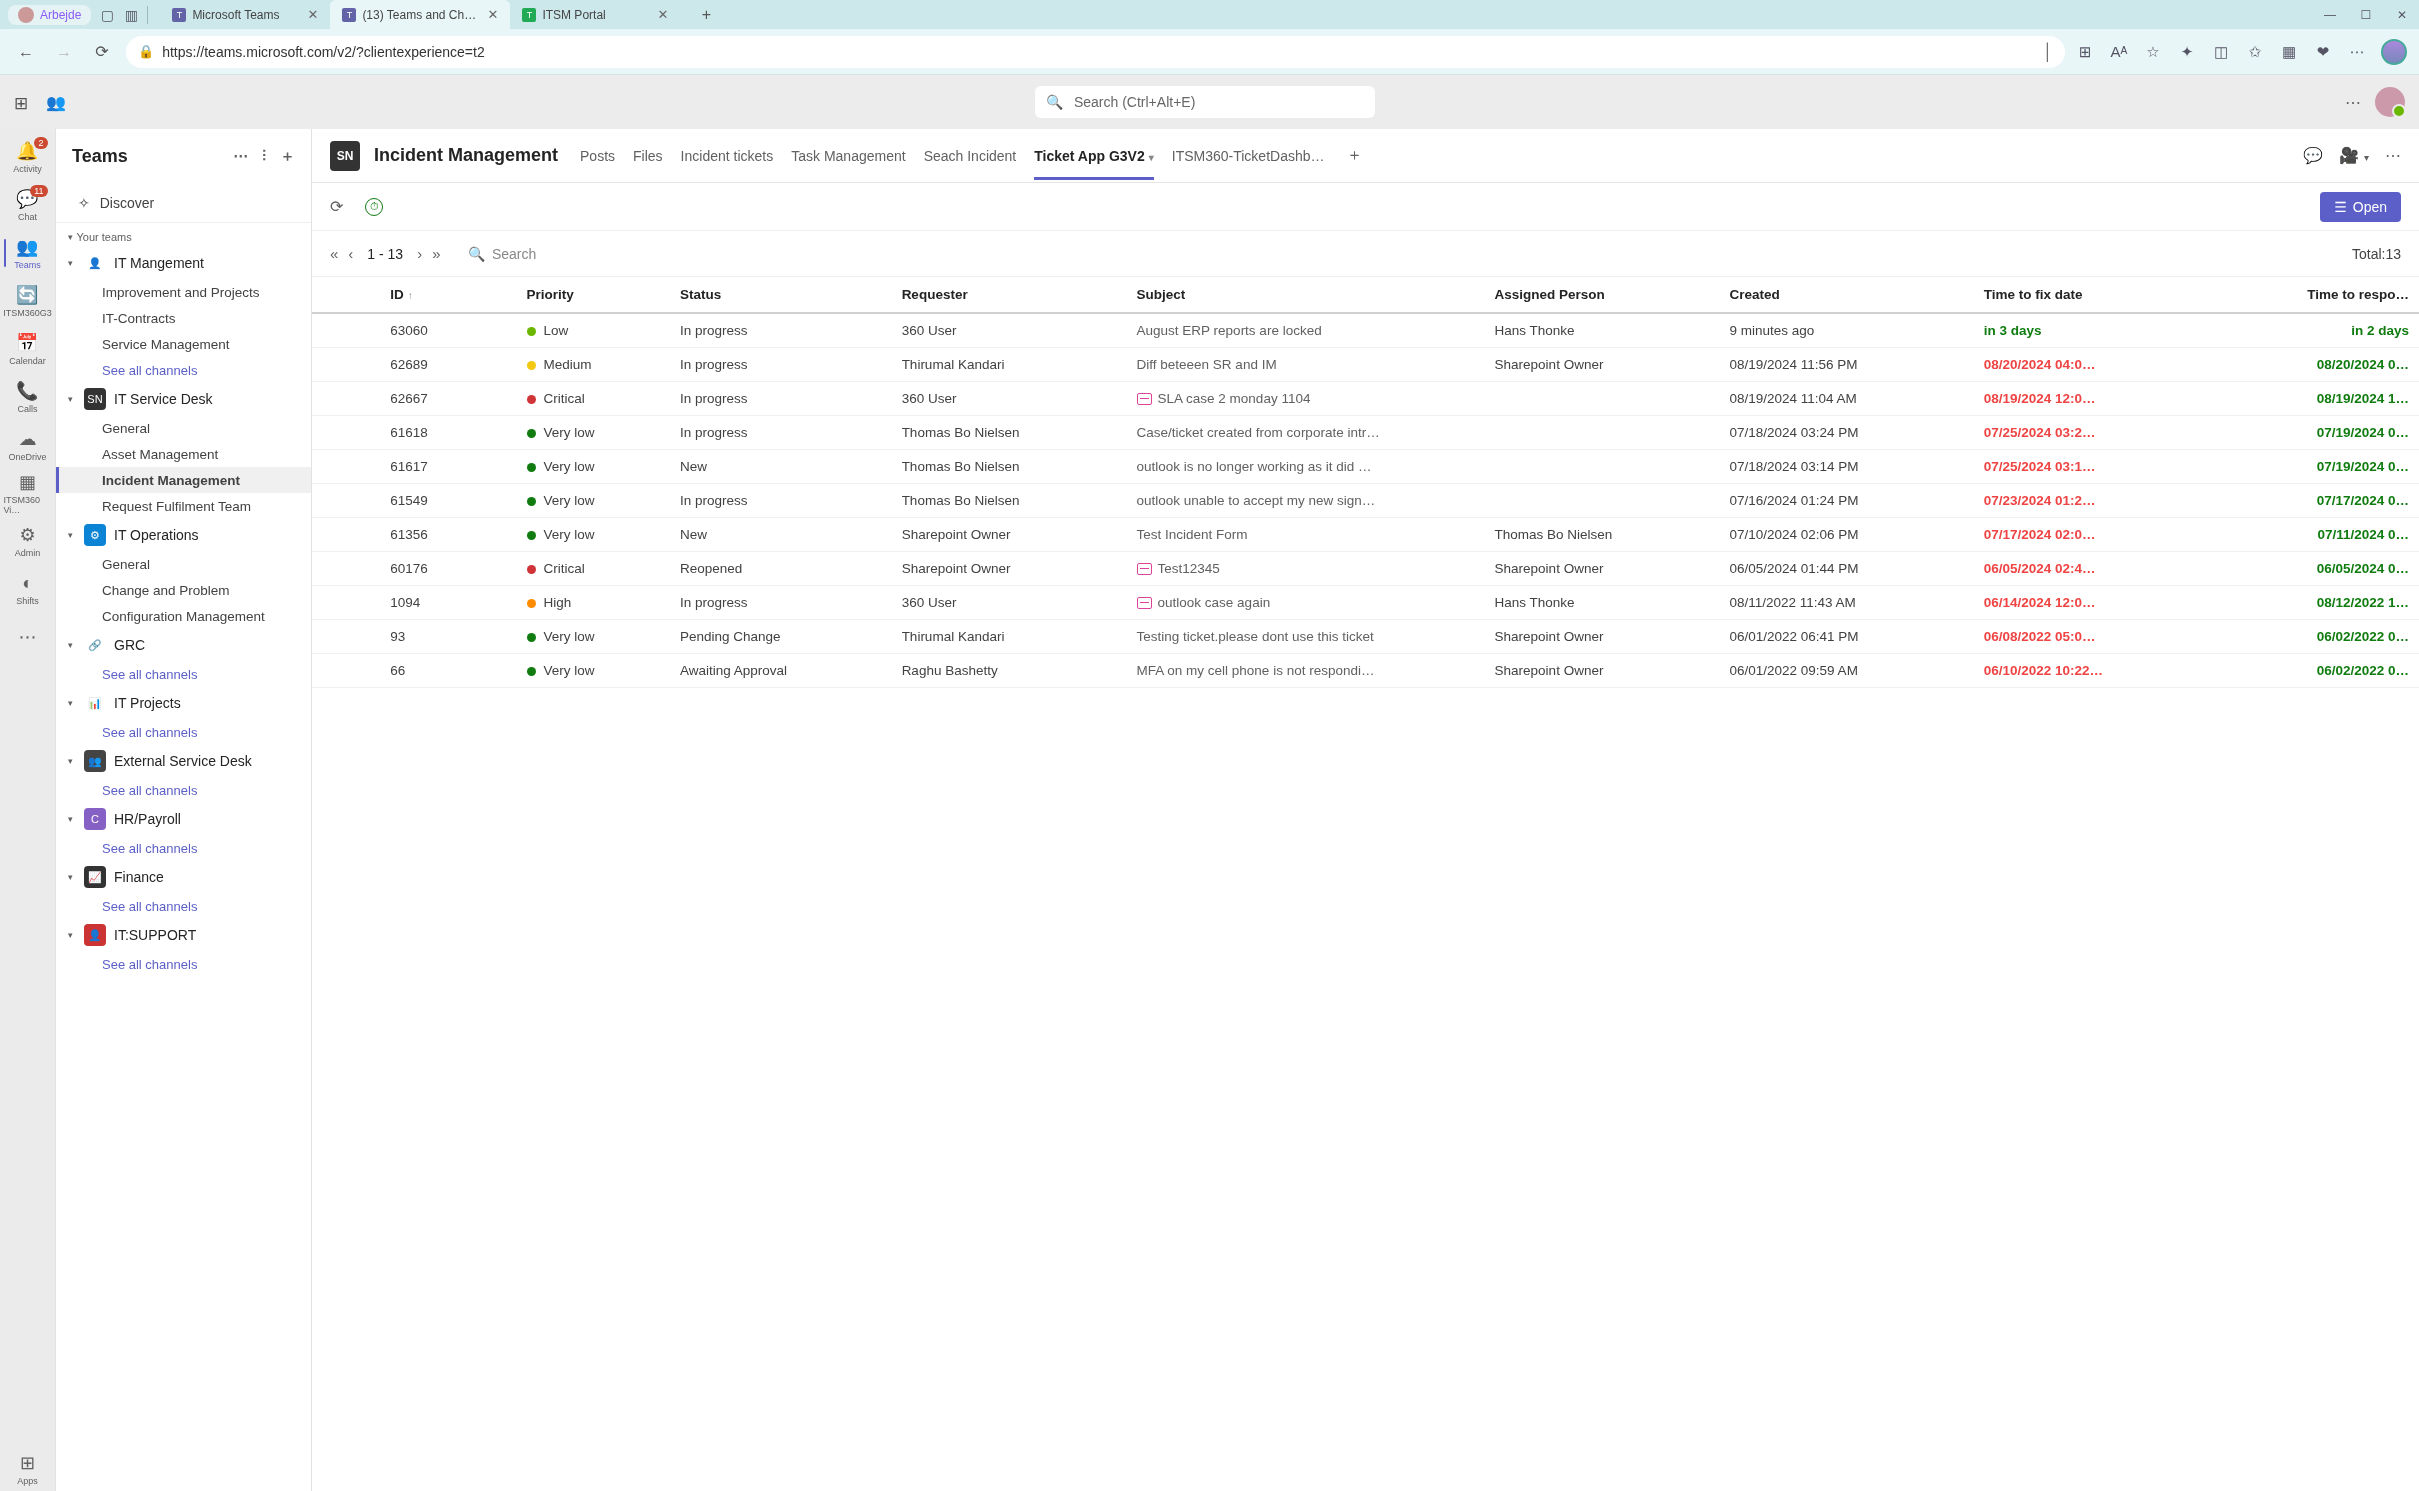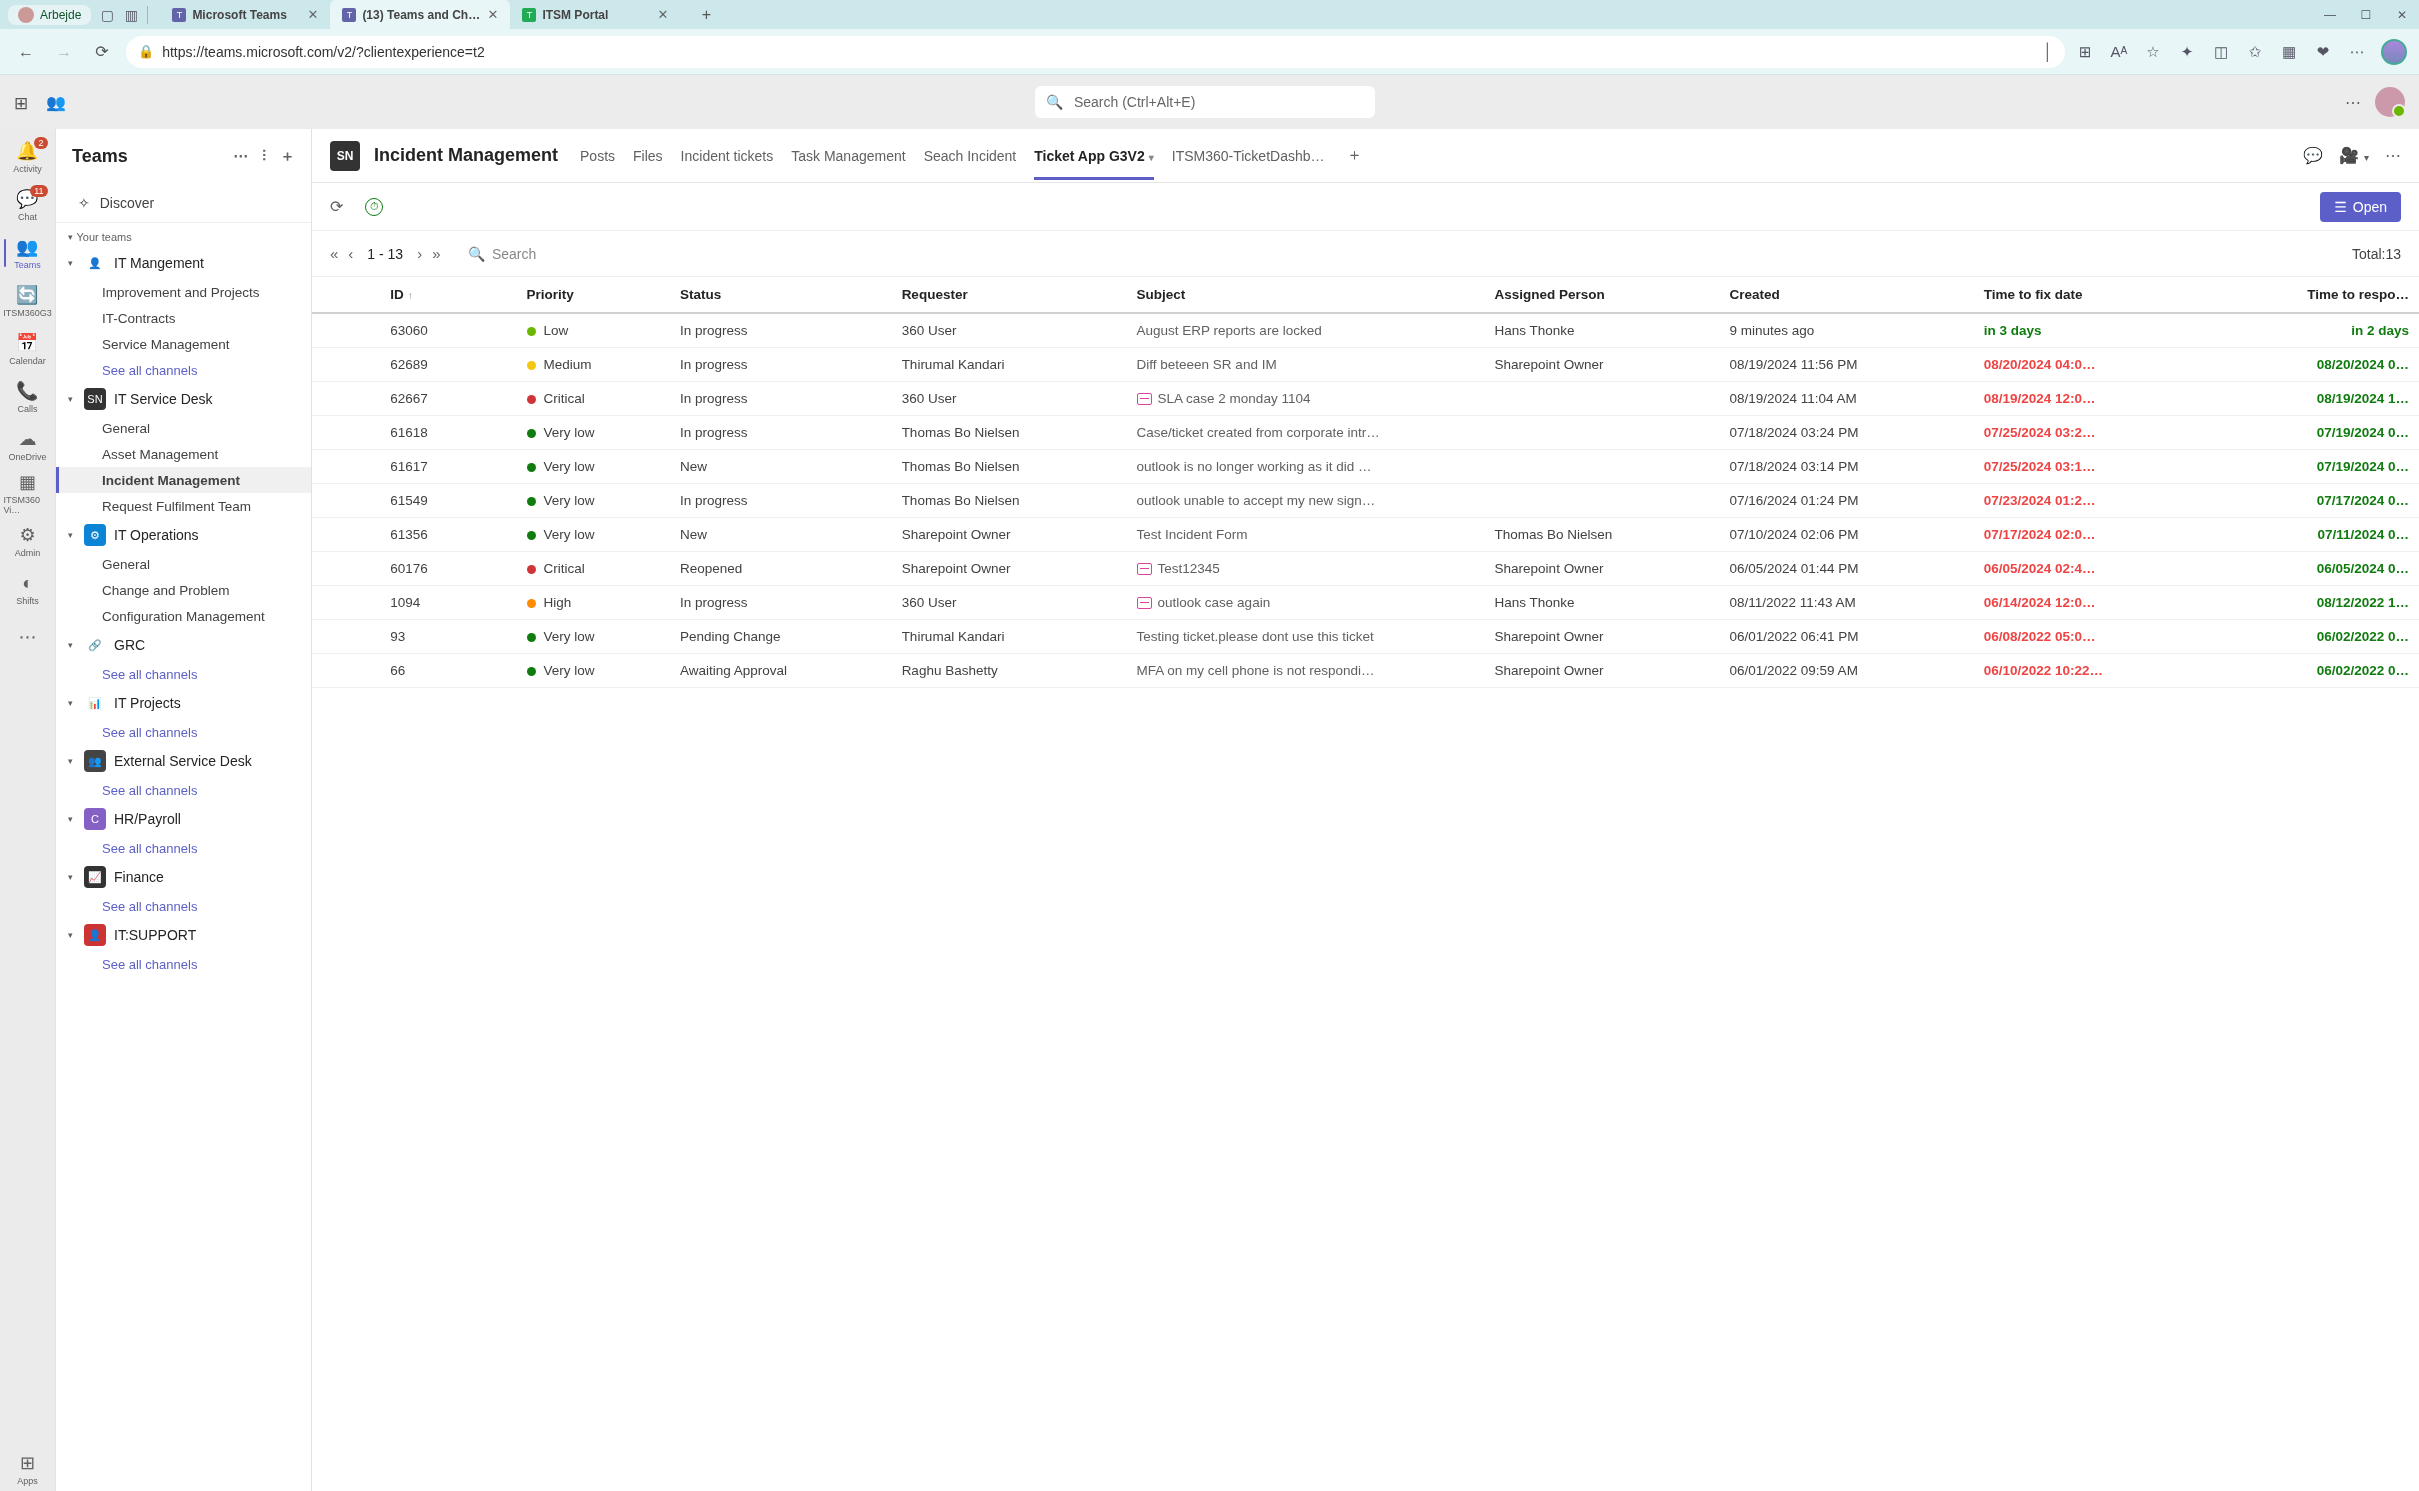--- a/index.html
+++ b/index.html
@@ -1,31 +1,31 @@
 <!DOCTYPE html>
 <html><head>
 <meta charset="utf-8">
 <style>
 * { margin: 0; padding: 0; box-sizing: border-box; font-family: "Segoe UI", Arial, sans-serif; }
 html, body { width: 100%; height: 100%; background: #f0f0f0; overflow: hidden; }
 
 
 .browser-titlebar { height: 29px; background: #cde8eb; display: flex; align-items: center; padding: 0 8px; gap: 12px; }
 .titlebar-left { display: flex; align-items: center; gap: 8px; }
-.profile-pill { display: flex; align-items: center; gap: 6px; background: #e5f3f4; border-radius: 8px; padding: 2px 10px; font-size: 12px; color: #14532d; }
+.profile-pill { display: flex; align-items: center; gap: 6px; background: #e5f3f4; border-radius: 8px; padding: 2px 10px; font-size: 12px; color: #8b5cf6; }
 .profile-pill .avatar { width: 16px; height: 16px; border-radius: 50%; background: #c99; }
 .tb-icon { width: 16px; height: 16px; display: flex; align-items: center; justify-content: center; color: #556; font-size: 14px; }
 .divider-v { width: 1px; height: 18px; background: #9bb; }
 
 .tabstrip { display: flex; align-items: flex-end; gap: 0; }
 .tab { height: 29px; display: flex; align-items: center; gap: 6px; padding: 0 12px; font-size: 12px; color: #444; background: #cde8eb; border-top-left-radius: 6px; border-top-right-radius: 6px; position: relative; min-width: 170px; max-width: 180px; }
 .tab.active { background: #e9f6f7; }
 .tab .favicon { width: 14px; height: 14px; border-radius: 2px; background: #6264a7; display:flex;align-items:center;justify-content:center;color:#fff;font-size:9px;}
 .tab .favicon.itsm { background:#2a5; }
-.tab .label { flex: 1; white-space: nowrap; overflow: hidden; text-overflow: ellipsis; font-weight: bold; }
+.tab .label { flex: 1; white-space: nowrap; overflow: hidden; text-overflow: ellipsis; }
 .tab .close { font-size: 13px; color: #666; }
 .newtab { width: 28px; display:flex;align-items:center;justify-content:center;color:#555;font-size:16px; }
 
 .window-controls { margin-left: auto; display: flex; gap: 18px; color: #556; font-size: 12px; }
 .window-controls span { width: 18px; text-align:center; }
 
 .browser-toolbar { height: 46px; background: #e9f6f7; display: flex; align-items: center; padding: 0 12px; gap: 10px; border-bottom: 1px solid #d3e4e5; }
 .nav-btn { width: 28px; height: 28px; display:flex;align-items:center;justify-content:center; color:#555; border-radius:4px; }
 .addressbar { flex: 1; height: 32px; background: #fff; border-radius: 18px; display:flex; align-items:center; padding: 0 12px; gap:8px; color:#333; font-size:14px; }
 .addressbar .lock { color:#666; font-size:13px; }

